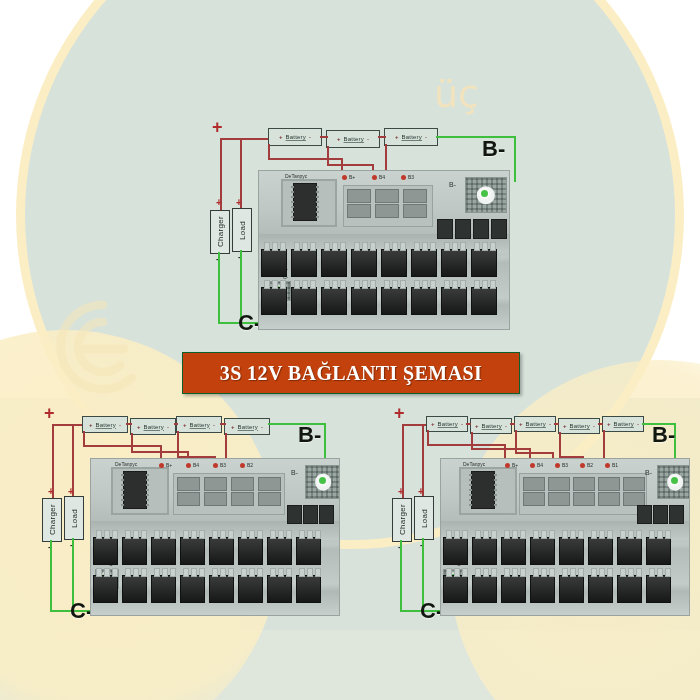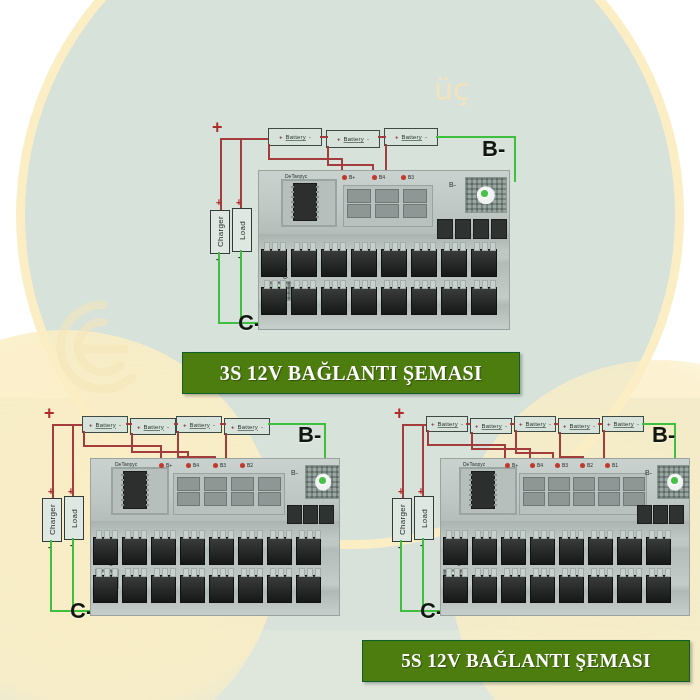--- a/index.html
+++ b/index.html
@@ -45,28 +45,28 @@
     position:absolute;left:55px;top:292px;width:600px;height:110px;
     display:flex;align-items:center;gap:14px;
     pointer-events:none;user-select:none;
   }
   .wm-mark{width:96px;height:96px;flex:0 0 96px;position:relative;opacity:.55;}
   .wm-text{
     font-size:84px;line-height:1;letter-spacing:-2px;color:#ffffff;
     font-family:"DejaVu Sans", sans-serif;font-weight:400;opacity:.92;
   }
   .wm-sub{
-    position:absolute;left:434px;top:72px;font-size:30px;color:#f3e4bd;
+    position:absolute;left:434px;top:72px;font-size:38px;color:#f3e4bd;
     font-family:"DejaVu Sans", sans-serif;opacity:.95;
   }
 
   
   .banner{
     position:absolute;
-    background:#4d7c0f;
+    background:#c2410c;
     border:1px solid #0d5e2b;
     box-shadow:2px 2px 3px rgba(0,0,0,.28);
     display:flex;align-items:center;justify-content:center;
   }
   .banner span{
     color:#ffffff;
     font-family:"Liberation Serif", serif;
     font-weight:bold;
     letter-spacing:.4px;
     text-shadow:1px 1px 1px rgba(0,0,0,.35);
@@ -738,17 +738,14 @@
           <div class="mosfet-leg" style="left: 208px; top: 109px; width: 4px; height: 7px;"></div>
           <div class="mosfet-leg" style="left: 216px; top: 109px; width: 4px; height: 7px;"></div>
           <div class="mosfet-leg" style="left: 224px; top: 109px; width: 4px; height: 7px;"></div>
         </div>
     </div>
   </div>
 
   <div class="banner" id="banner-3s">
     <span>3S 12V BAĞLANTI ŞEMASI</span>
   </div>
-  <div class="banner" id="banner-5s">
-    <span>5S 12V BAĞLANTI ŞEMASI</span>
-  </div>
 
 </div>
 
 </body></html>

